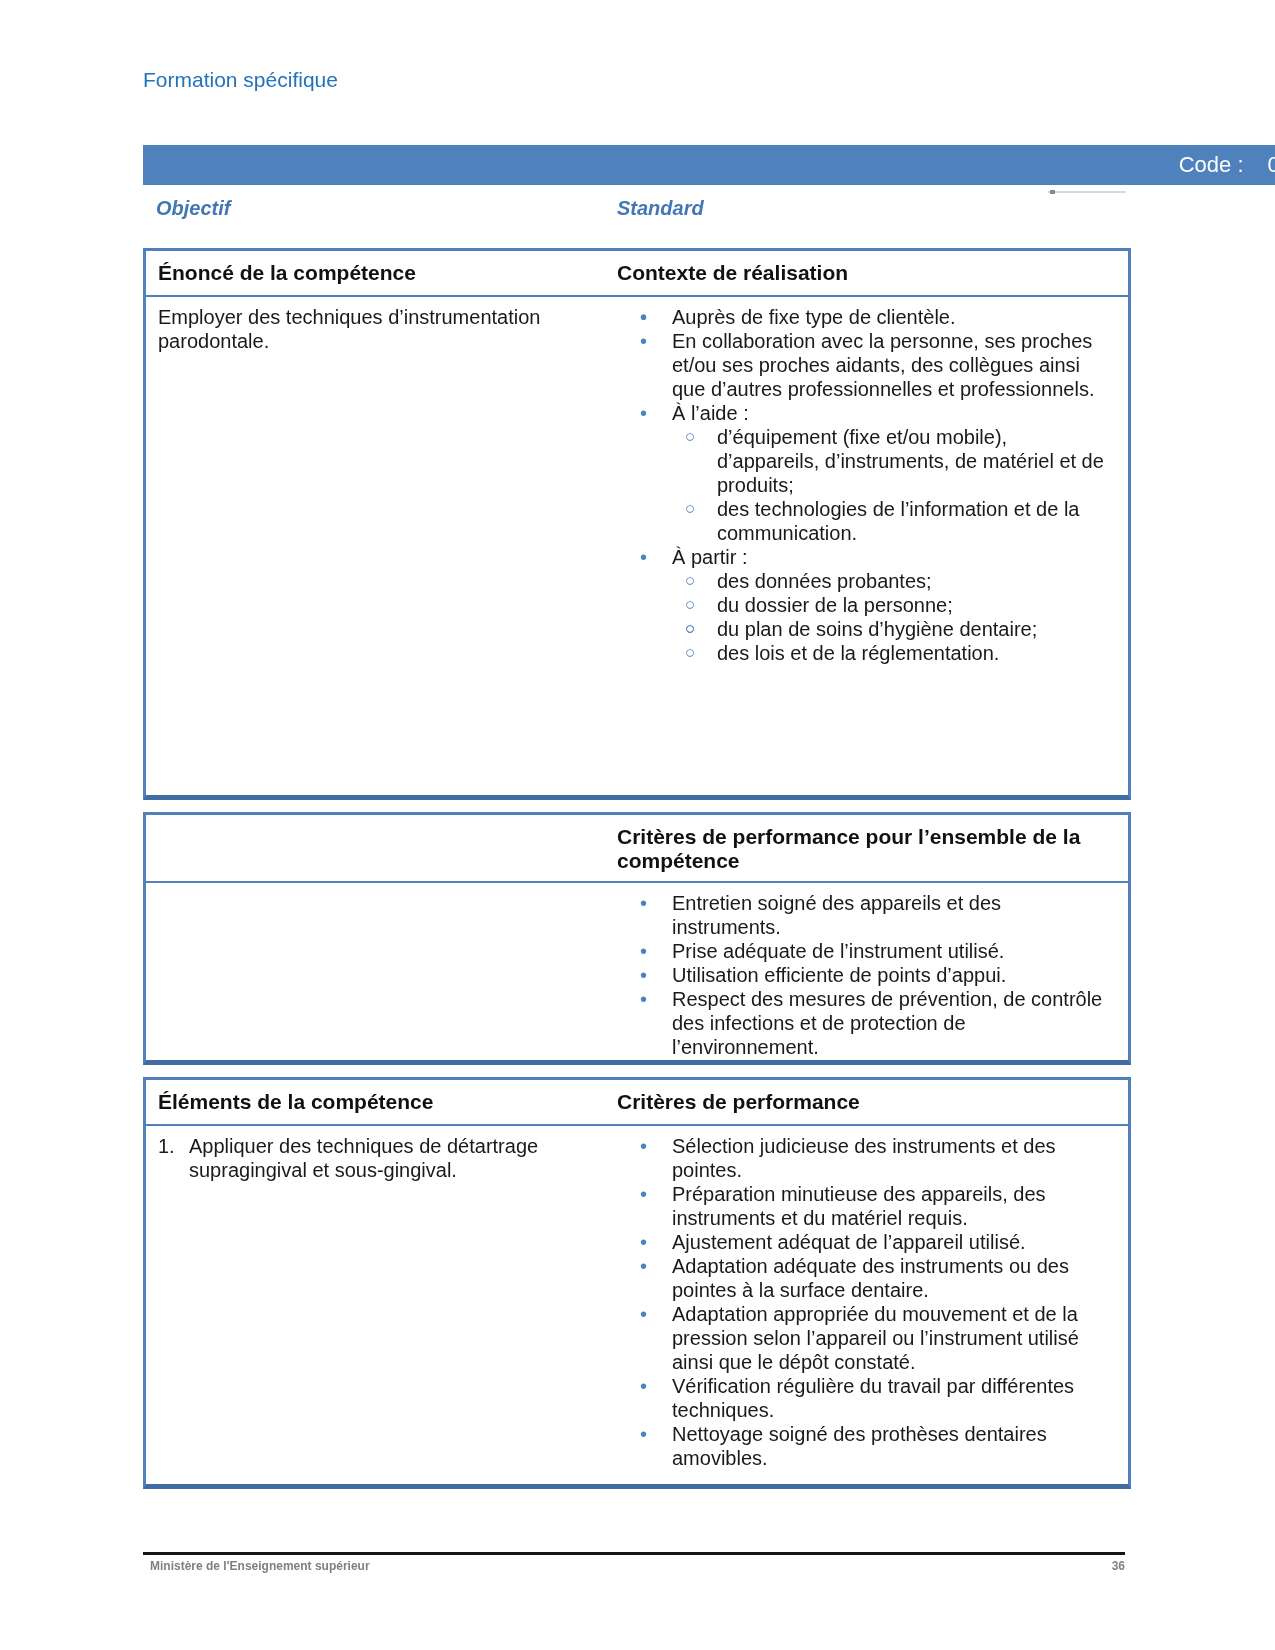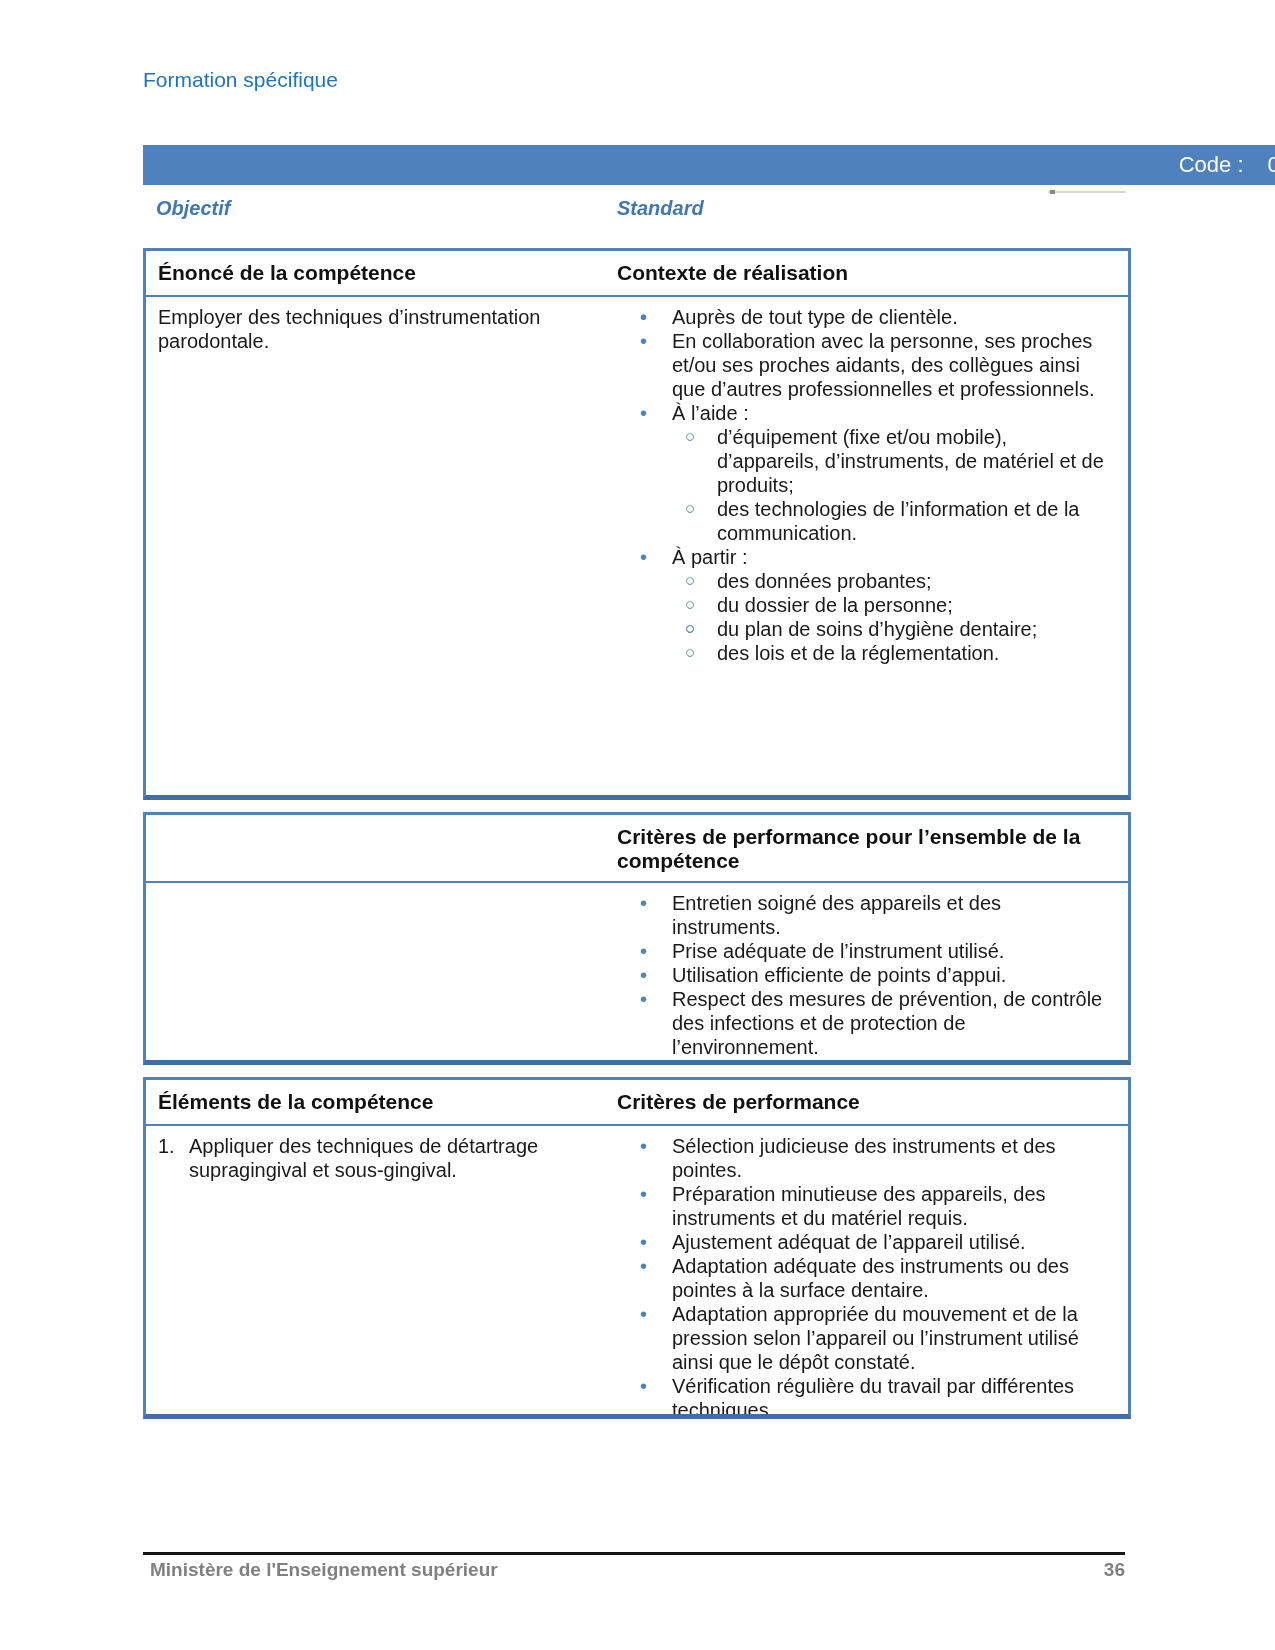--- a/index.html
+++ b/index.html
@@ -36,21 +36,21 @@
   .col-heading.obj { left:156px; }
   .col-heading.std { left:617px; }
 
   .tbl {
     position:absolute; left:143px; width:988px;
     border:3px solid #4f81bd; border-bottom:5px solid #3f6da4;
     box-sizing:border-box; background:#ffffff; overflow:hidden;
   }
   .tbl.t1 { top:248px;  height:552px; }
   .tbl.t2 { top:812px;  height:253px; }
-  .tbl.t3 { top:1077px; height:342px; }
+  .tbl.t3 { top:1077px; height:412px; }
 
   .hdr-row {
     display:grid; grid-template-columns:454px 1fr;
     border-bottom:2px solid #4f81bd;
   }
   .t1 .hdr-row, .t3 .hdr-row { height:44px; }
   .t2 .hdr-row { height:66px; }
   .hdr-cell {
     font-size:21px; font-weight:bold; color:#111111;
     padding:10px 14px 0 12px; box-sizing:border-box; line-height:24px;
@@ -72,21 +72,21 @@
 
   ol.numlist { list-style:none; margin:0; padding:0; }
   ol.numlist li { position:relative; padding-left:31px; }
   ol.numlist .num { position:absolute; left:0; top:0; }
 
   .footer-rule {
     position:absolute; left:143px; top:1552px; width:982px; height:3px;
     background:#151515;
   }
   .footer-text {
-    position:absolute; top:1559px; font-size:19px; font-weight:bold; color:#808080;
+    position:absolute; top:1559px; font-size:12px; font-weight:bold; color:#808080;
   }
   .footer-text.left { left:150px; }
   .footer-text.right { right:150px; }
 </style>
 </head>
 <body>
 
 <div class="page">
 
   <div class="section-label">Formation spécifique</div>
@@ -104,21 +104,21 @@
   <div class="tbl t1">
     <div class="hdr-row">
       <div class="hdr-cell">Énoncé de la compétence</div>
       <div class="hdr-cell right">Contexte de réalisation</div>
     </div>
     <div class="body-row">
       <div class="body-cell">Employer des techniques d’instrumentation parodontale.</div>
       <div class="body-cell right">
         <ul class="blist">
             <li class="b1"><span class="marker">•</span></li>
-            <li class="b1"><span class="marker">•</span><span>Auprès de tout type de clientèle.</span></li>
+            <li class="b1"><span class="marker">•</span><span>Auprès de fixe type de clientèle.</span></li>
             <li class="b1"><span class="marker">•</span><span>En collaboration avec la personne, ses proches et/ou ses proches aidants, des collègues ainsi que d’autres professionnelles et professionnels.</span></li>
             <li class="b1"><span class="marker">•</span><span>À l’aide :</span></li>
             <li class="b2"><span class="marker">○</span><span>d’équipement (fixe et/ou mobile), d’appareils, d’instruments, de matériel et de produits;</span></li>
             <li class="b2"><span class="marker">○</span><span>des technologies de l’information et de la communication.</span></li>
             <li class="b1"><span class="marker">•</span><span>À partir :</span></li>
             <li class="b2"><span class="marker">○</span><span>des données probantes;</span></li>
             <li class="b2"><span class="marker">○</span><span>du dossier de la personne;</span></li>
             <li class="b2"><span class="marker">○</span></li>
             <li class="b2"><span class="marker">○</span><span>du plan de soins d’hygiène dentaire;</span></li>
             <li class="b2"><span class="marker">○</span><span>des lois et de la réglementation.</span></li>

